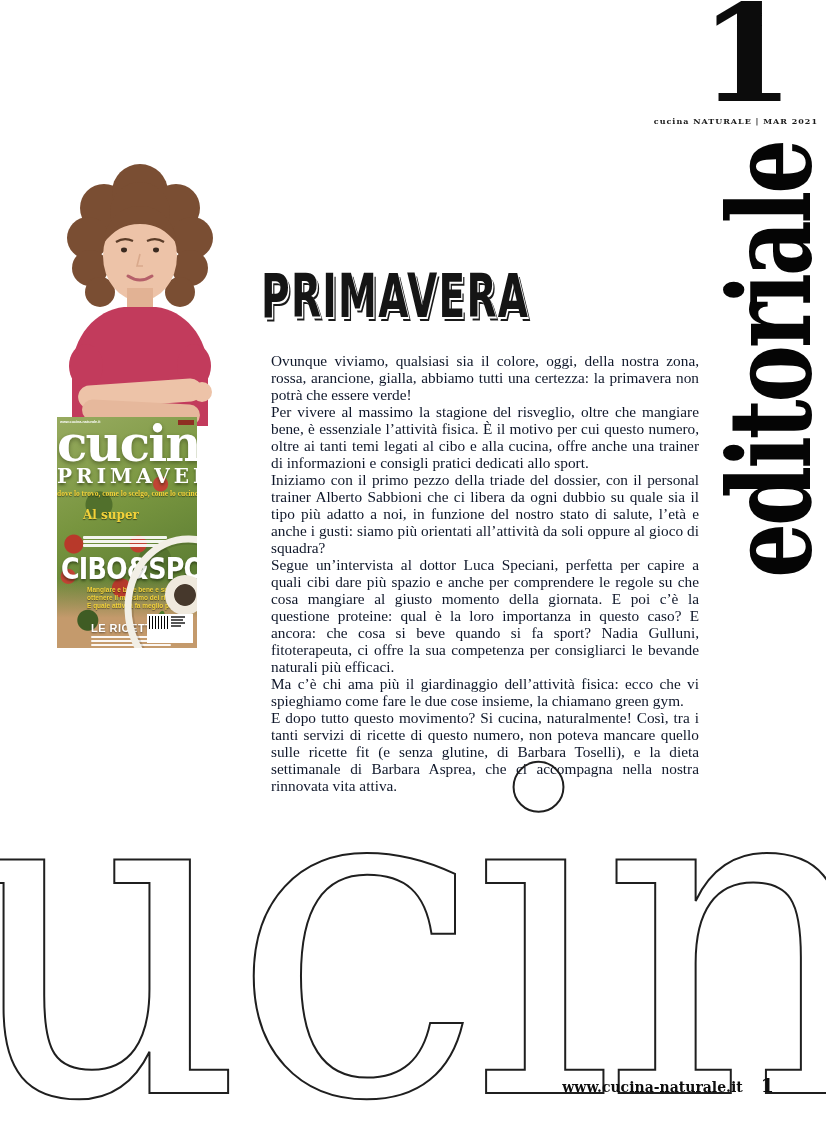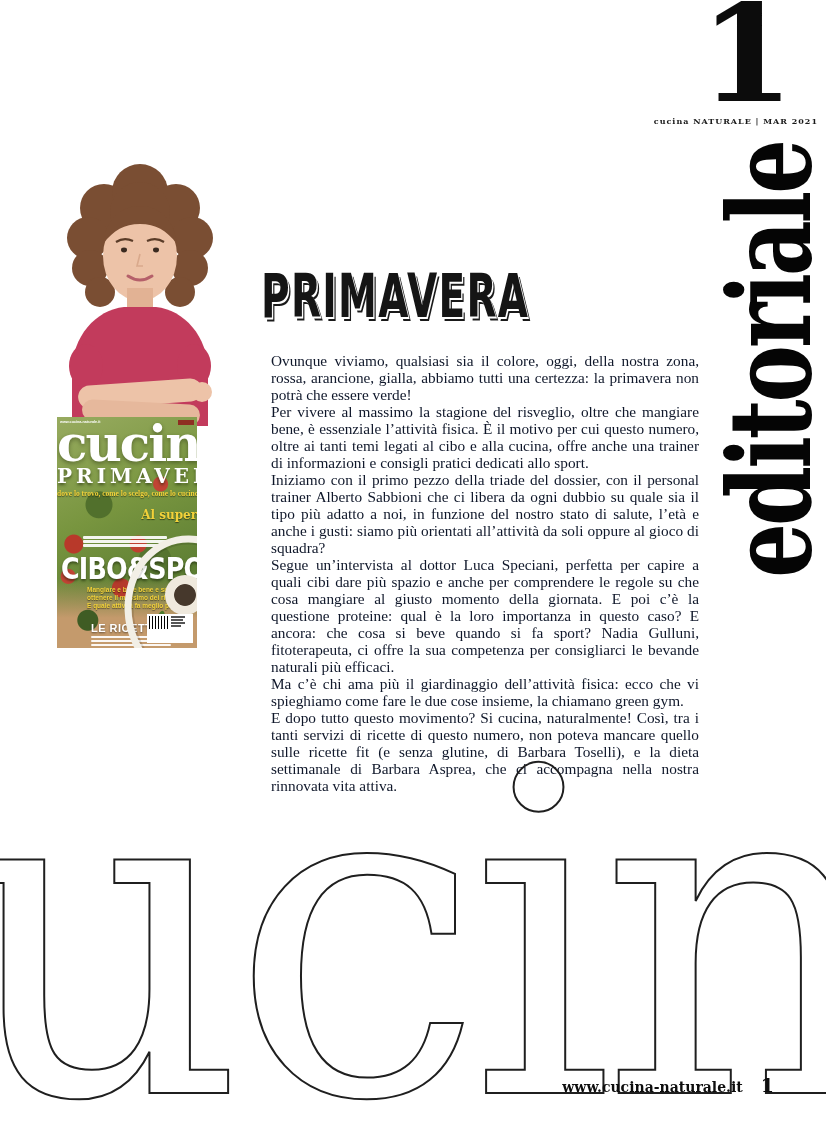--- a/index.html
+++ b/index.html
@@ -60,21 +60,21 @@
     font-size:20px; letter-spacing:4px; margin-top:2px;
     text-shadow:0 2px 3px rgba(30,40,10,.6);
   }
   .tagline{
     font-family:"Liberation Serif", serif; font-weight:bold;
     font-size:7.5px; text-align:center; color:#f2d23a; margin-top:1px;
     text-shadow:0 1px 1px rgba(0,0,0,.5); white-space:nowrap;
   }
   .feat-super{
     font-family:"DejaVu Serif", serif; font-weight:700; color:#f2d23a;
-    font-size:12px; margin:10px 0 14px 26px; text-shadow:0 1px 1px rgba(0,0,0,.5);text-align:right;
+    font-size:12px; margin:10px 0 14px 26px; text-shadow:0 1px 1px rgba(0,0,0,.5);
   }
   .microbars{margin-left:26px;}
   .microbars .bar{height:2.5px; background:rgba(255,255,255,.92); margin-bottom:1.5px; border-radius:1px;}
   .headline{
     font-family:"DejaVu Sans", sans-serif; font-weight:800;
     font-size:31px; line-height:1; letter-spacing:-1px;
     transform:scaleX(.82); transform-origin:left center;
     margin:6px 0 2px 4px; text-shadow:0 2px 3px rgba(20,30,5,.55); white-space:nowrap;
   }
   .headline-sub{

